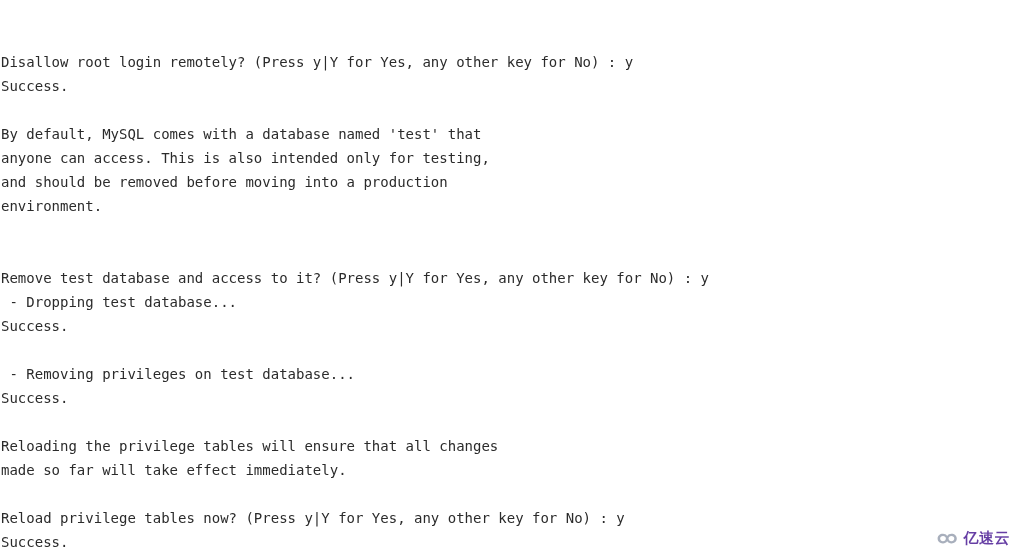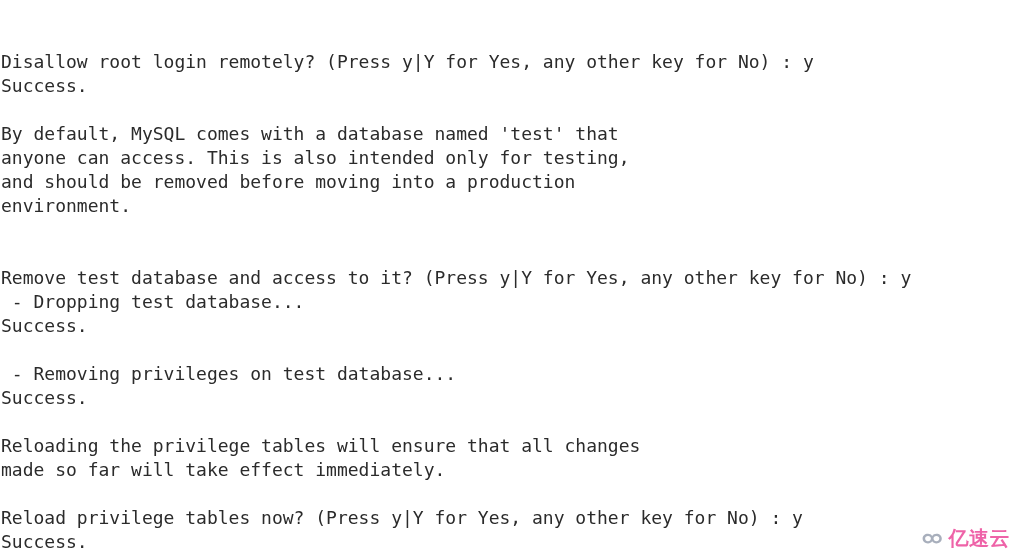--- a/index.html
+++ b/index.html
@@ -18,21 +18,21 @@
 
   #terminal {
     position: absolute;
     left: 0;
     top: 0;
     width: 1020px;
     height: 554px;
     background: #ffffff;
     color: #2b2b2b;
     font-family: "DejaVu Sans Mono", "Liberation Mono", monospace;
-    font-size: 18px;
+    font-size: 14px;
     line-height: 24px;
     letter-spacing: 0px;
     padding: 2px 0 0 1px;
     box-sizing: border-box;
     white-space: pre;
     overflow: hidden;
   }
 
   .term-line {
     display: block;
@@ -58,23 +58,23 @@
     pointer-events: none;
     user-select: none;
   }
   #watermark .wm-logo {
     display: block;
     width: 24px;
     height: 16px;
   }
   #watermark .wm-text {
     font-family: "DejaVu Sans", "Liberation Sans", sans-serif;
-    font-size: 20px;
+    font-size: 15px;
     font-weight: 600;
-    color: #ec4899;
+    color: #4c1d95;
     letter-spacing: 0.5px;
     line-height: 16px;
   }
 </style>
 </head>
 <body>
 
 <div id="terminal">
   <div id="terminal-lines"><div class="term-line">Disallow root login remotely? (Press y|Y for Yes, any other key for No) : y</div><div class="term-line">Success.</div><div class="term-line blank">&nbsp;</div><div class="term-line">By default, MySQL comes with a database named 'test' that</div><div class="term-line">anyone can access. This is also intended only for testing,</div><div class="term-line">and should be removed before moving into a production</div><div class="term-line">environment.</div><div class="term-line blank">&nbsp;</div><div class="term-line blank">&nbsp;</div><div class="term-line">Remove test database and access to it? (Press y|Y for Yes, any other key for No) : y</div><div class="term-line"> - Dropping test database...</div><div class="term-line">Success.</div><div class="term-line blank">&nbsp;</div><div class="term-line"> - Removing privileges on test database...</div><div class="term-line">Success.</div><div class="term-line blank">&nbsp;</div><div class="term-line">Reloading the privilege tables will ensure that all changes</div><div class="term-line">made so far will take effect immediately.</div><div class="term-line blank">&nbsp;</div><div class="term-line">Reload privilege tables now? (Press y|Y for Yes, any other key for No) : y</div><div class="term-line">Success.</div></div>
   

